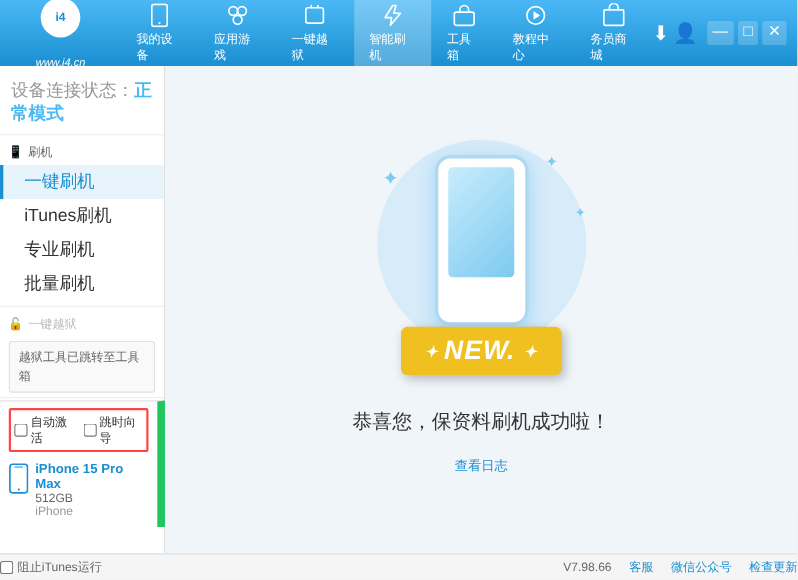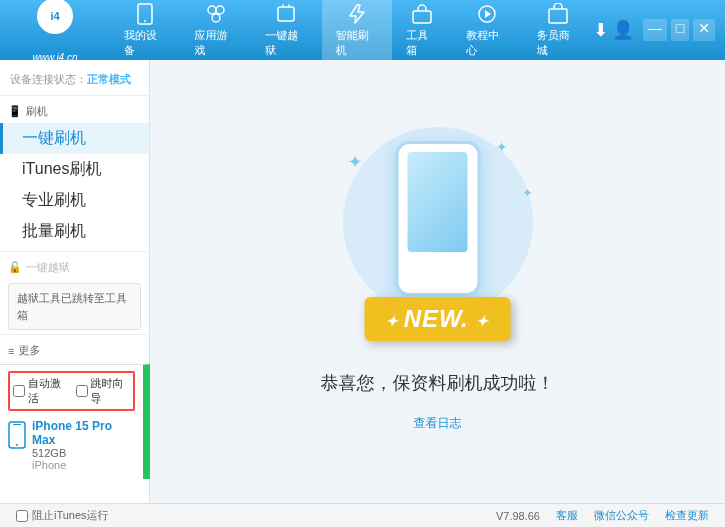--- a/index.html
+++ b/index.html
@@ -79,21 +79,21 @@
     
     .sidebar {
       width: 150px;
       background: white;
       border-right: 1px solid #e0e0e0;
       padding: 8px 0;
       flex-shrink: 0;
     }
     .status-bar {
       padding: 4px 10px 8px;
-      font-size: 11px;
+      font-size: 16px;
       color: #333;
       border-bottom: 1px solid #eee;
       margin-bottom: 4px;
     }
     .status-label { color: #999; }
     .status-value { color: #4ab8f5; font-weight: bold; }
     .sidebar-section-title {
       display: flex;
       align-items: center;
       padding: 4px 8px;
@@ -216,21 +216,21 @@
       text-align: right;
     }
 
     
     .footer {
       height: 24px;
       background: #f5f5f5;
       border-top: 1px solid #ddd;
       display: flex;
       align-items: center;
-      padding: 0 16px;
+      padding: 0 0;
       font-size: 11px;
       color: #666;
       gap: 20px;
     }
     .footer-left {
       display: flex;
       align-items: center;
       gap: 4px;
       width: 150px;
     }

